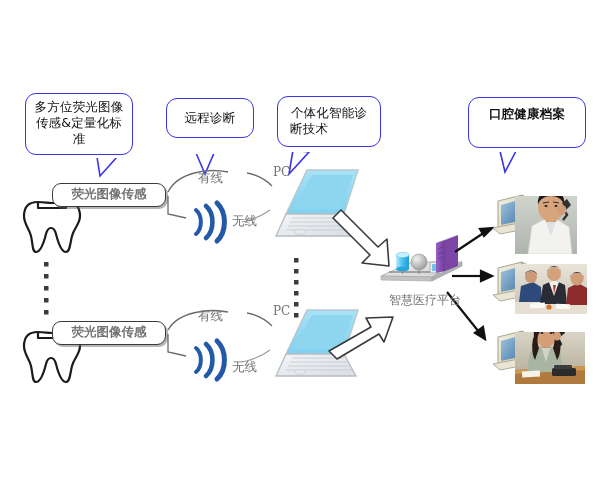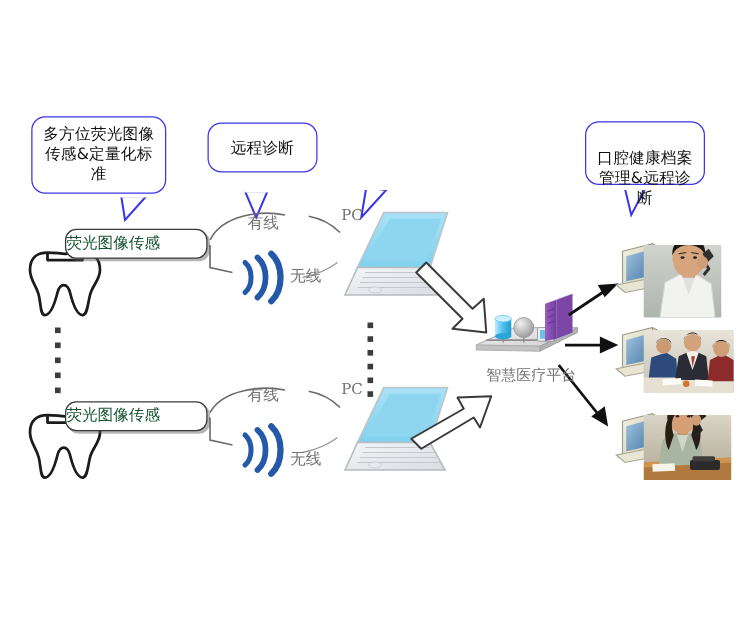--- a/index.html
+++ b/index.html
@@ -37,26 +37,28 @@
     letter-spacing: 0.2px;
     z-index: 6;
   }
 
   
   .sensor-box {
     position: absolute;
     border: 1.3px solid #3a3a3a;
     border-radius: 9px;
     background: #ffffff;
-    color: #14532d;
+    color: #737373;
     font-size: 12.5px;
     line-height: 20px;
+    text-align: center;
     box-shadow: 2px 2px 0 rgba(90,90,90,0.45);
     box-sizing: border-box;
     z-index: 6;
+    font-weight: bold;
   }
 
   
   .lbl {
     position: absolute;
     color: #737373;
     font-size: 12.5px;
     white-space: nowrap;
     z-index: 6;
   }
@@ -415,24 +417,27 @@
   <div class="callout" style="left:25px; top:93px; width:108px; height:62px;">
     <div>多方位荧光图像</div>
     <div>传感&amp;定量化标</div>
     <div>准</div>
   </div>
 
   <div class="callout" style="left:166px; top:98px; width:88px; height:40px; padding-top:11px;">
     <div>远程诊断</div>
   </div>
 
-
-  <div class="callout" style="left:468px; top:97px; width:96px; height:51px; padding-top:20px;">
+  <div class="callout" style="left:277px; top:96px; width:104px; height:51px; padding-top:8px;">
+    <div>个体化智能诊</div>
+    <div style="text-align:left; padding-left:6px;">断技术</div>
+  </div>
+
+  <div class="callout" style="left:468px; top:97px; width:118px; height:51px; padding-top:8px;font-weight:bold;">
     <div>口腔健康档案</div>
-    <div>管理&amp;远程诊断</div>
   </div>
 
   <div class="sensor-box" style="left:52px; top:183px; width:114px; height:24px;">
     <span>荧光图像传感</span>
   </div>
 
   <div class="sensor-box" style="left:52px; top:321px; width:114px; height:24px;">
     <span>荧光图像传感</span>
   </div>
 

